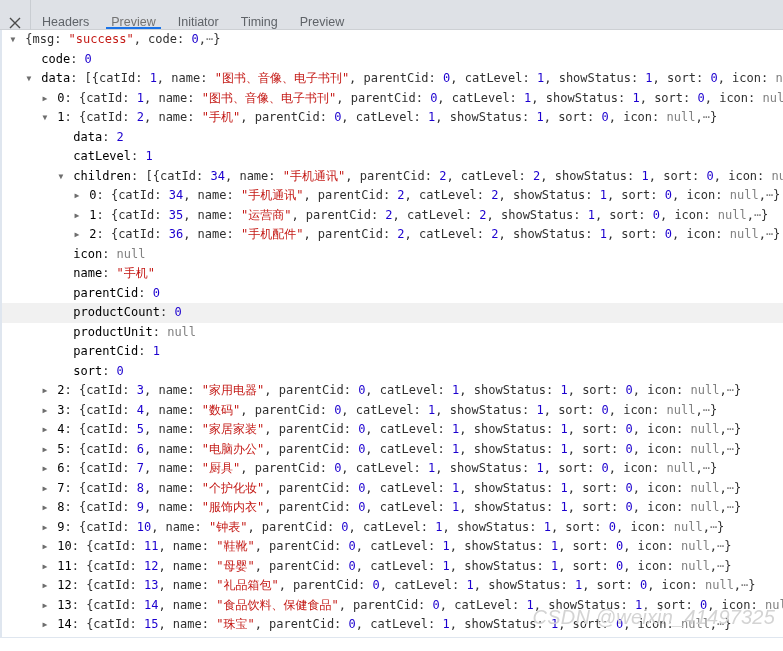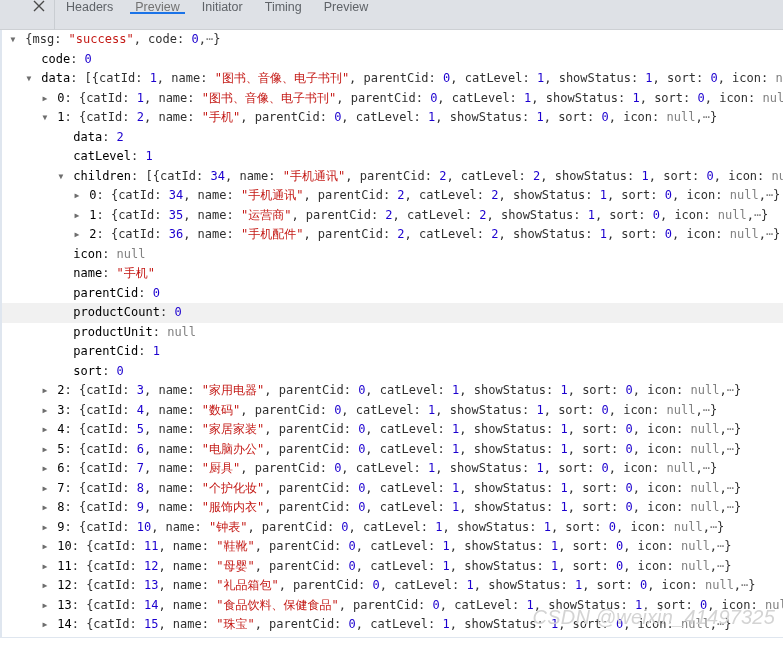--- a/index.html
+++ b/index.html
@@ -20,23 +20,22 @@
     height: 30px;
     background: #dee1e6;
     border-bottom: 1px solid #cdd0d4;
     display: flex;
     align-items: stretch;
     position: relative;
     box-sizing: border-box;
   }
   .tabbar-inner {
     display: flex;
-    align-items: flex-start;
+    align-items: flex-end;
     height: 100%;
-    margin-left: 24px;
   }
   .close-btn {
     width: 30px;
     display: flex;
     align-items: center;
     justify-content: center;
     cursor: pointer;
     color: #4a4a4a;
   }
   .close-btn svg { display: block; }

